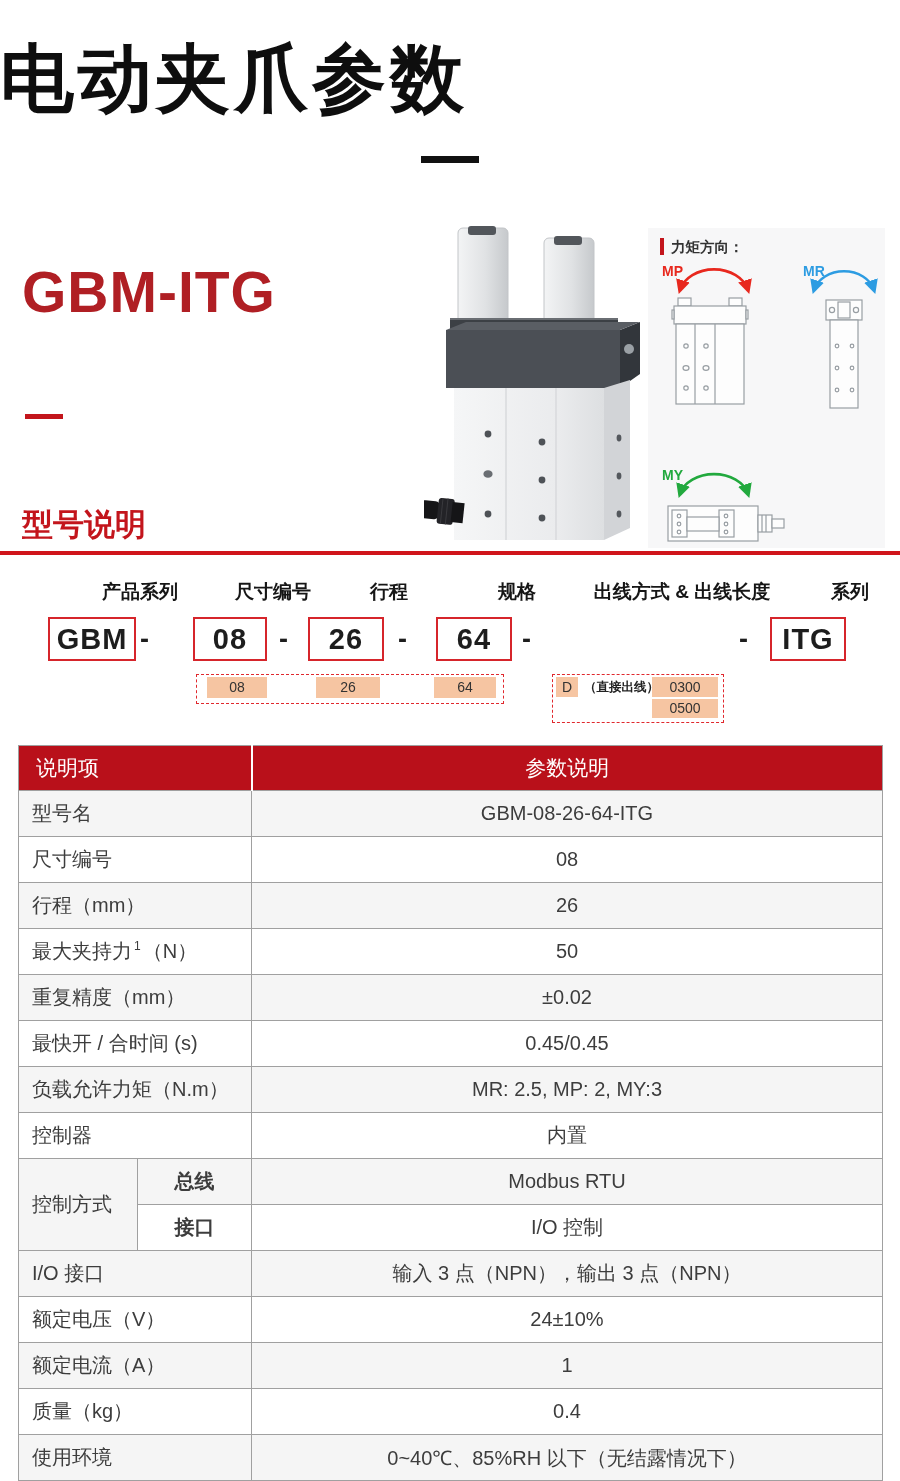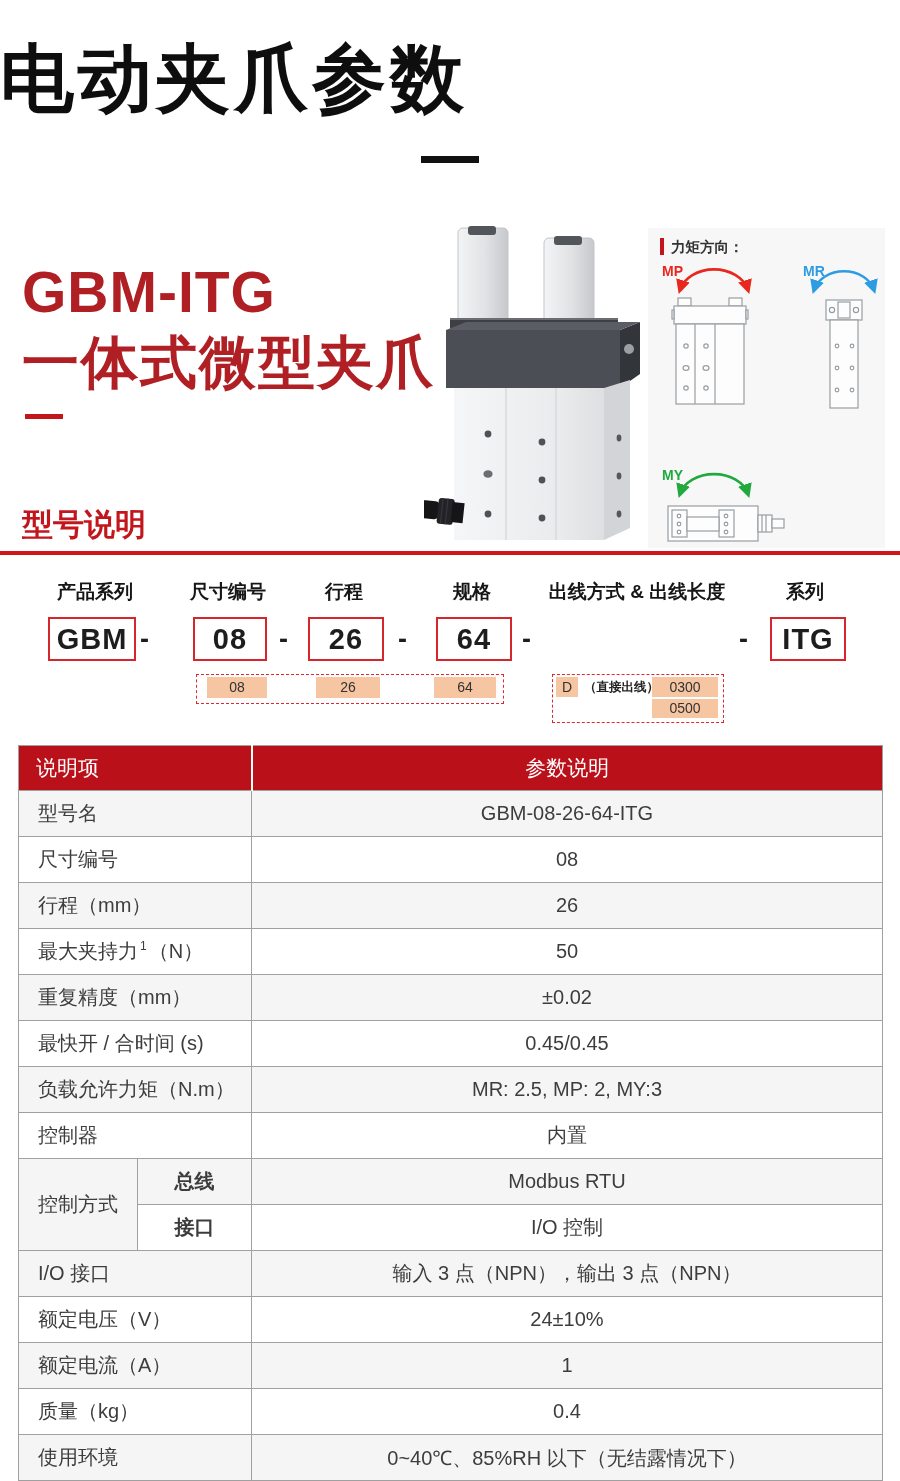--- a/index.html
+++ b/index.html
@@ -24,54 +24,53 @@
 
   
   .torque-panel{position:absolute;left:648px;top:228px;width:237px;height:320px;background:#f7f7f8;z-index:2;}
   .torque-panel svg{position:absolute;left:0;top:0;width:237px;height:320px;}
 
   
   .model-title{position:absolute;left:22px;top:504px;font-size:31px;font-weight:800;color:#c3151c;z-index:4;}
   .red-rule{position:absolute;left:0;top:551px;width:900px;height:4px;background:#d0151b;z-index:4;}
 
   .mc-label{position:absolute;top:579px;transform:translateX(-50%);font-size:19px;font-weight:800;
-    color:#161616;white-space:nowrap;}
+    color:#161616;white-space:nowrap;margin-left:45px;}
   .mc-box{position:absolute;top:617px;height:40px;border:2px solid #d6252b;background:#fff;
     text-align:center;line-height:40px;font-size:29px;font-weight:800;color:#1d1d1d;letter-spacing:1px;}
   .mc-dash{position:absolute;top:617px;height:44px;line-height:44px;font-size:27px;font-weight:800;color:#1d1d1d;}
 
   .opt-frame{position:absolute;border:1px dashed #e0282d;background:#fff;}
   .opt-cell{position:absolute;background:#f6c5a2;text-align:center;font-size:14px;color:#333;}
   .opt-note{position:absolute;font-size:12.5px;color:#222;line-height:20px;white-space:nowrap;font-weight:600;}
 
   
   table.spec{position:absolute;left:18px;top:745px;width:864px;border-collapse:collapse;
     table-layout:fixed;border:1px solid #a0a0a0;}
   table.spec col.cA{width:119px;} table.spec col.cB{width:114px;} table.spec col.cC{width:631px;}
   table.spec th{height:42px;background:#b9101a;color:#fff;font-size:21px;font-weight:400;}
   table.spec th.h-item{text-align:left;padding-left:17px;border-right:2px solid #fff;}
   table.spec th.h-desc{text-align:center;}
   table.spec td{height:43px;font-size:20px;color:#3d3d3d;border-top:1px solid #a0a0a0;
     overflow:hidden;white-space:nowrap;}
-  table.spec td.lbl{text-align:left;padding-left:19px;}
+  table.spec td.lbl{text-align:left;padding-left:13px;}
   table.spec td.sub{text-align:center;border-left:1px solid #a0a0a0;font-weight:bold;}
   table.spec td.val{text-align:center;border-left:1px solid #a0a0a0;}
   table.spec tr.alt{background:#f5f5f5;}
   table.spec td sup{font-size:12px;margin:0 2px;}
 </style>
 </head>
 <body>
 
 <div class="page">
 
   <h1 class="main-title">电动夹爪参数</h1>
   <div class="title-dash"></div>
 
   <div class="series-code">GBM-ITG</div>
-  <div class="series-name">一体式微型夹爪</div>
   <div class="hero-dash"></div>
 
   <svg class="product" viewBox="0 0 232 324" aria-hidden="true">
     <defs>
       <linearGradient id="gFing" x1="0" y1="0" x2="1" y2="0">
         <stop offset="0" stop-color="#f3f4f5"></stop>
           <stop offset="0.55" stop-color="#e0e2e4"></stop>
           <stop offset="1" stop-color="#c6c9cc"></stop>
       </linearGradient>
       <linearGradient id="gBody" x1="0" y1="0" x2="1" y2="0">

